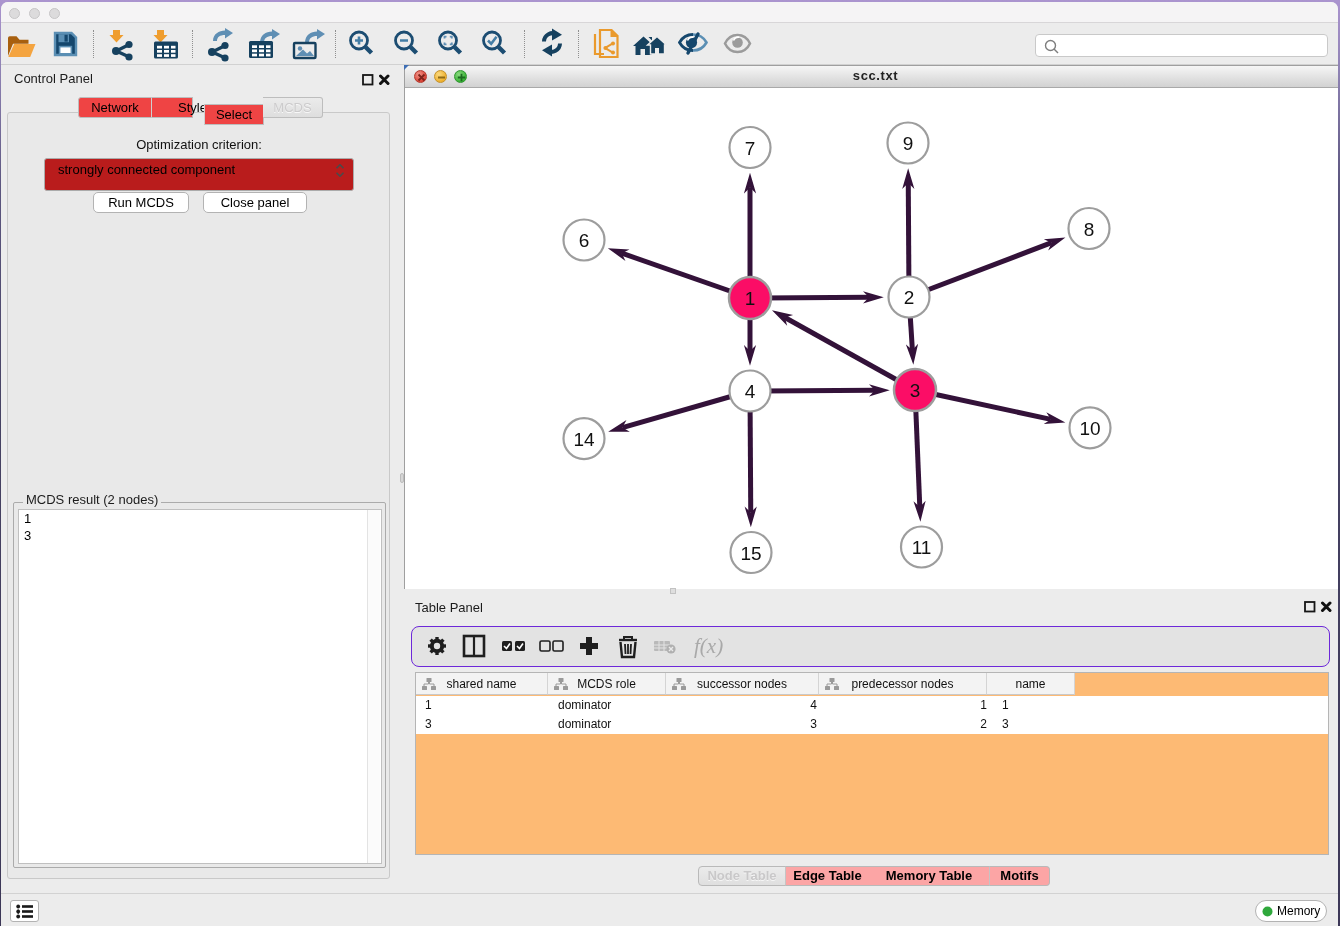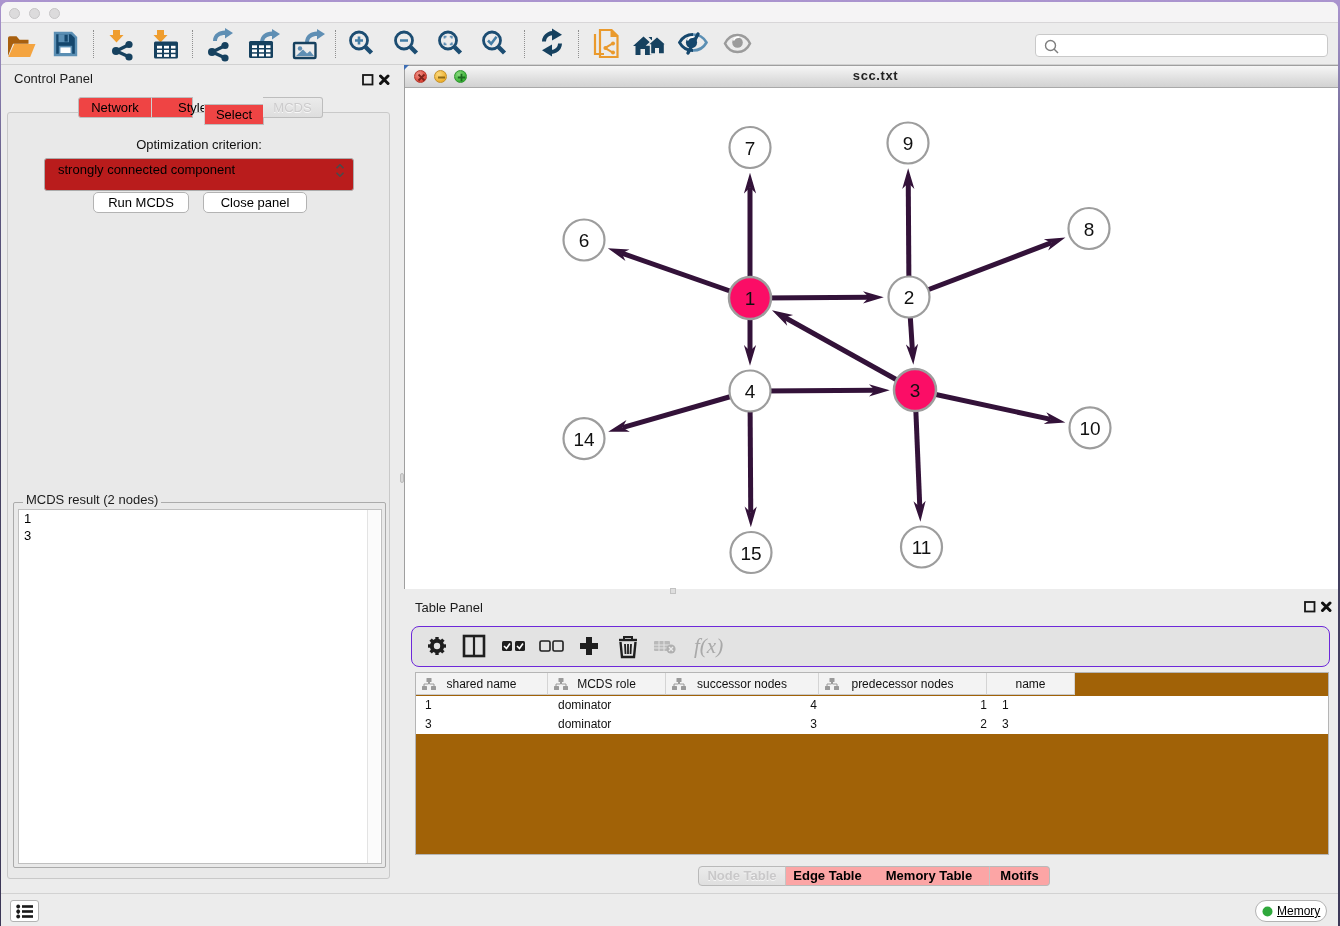--- a/index.html
+++ b/index.html
@@ -29,21 +29,21 @@
 
 
 .netframe { position:absolute; left:403px; top:63px; width:935px; height:524px; border:1px solid #9f9f9f; border-bottom:none; background:#fff; overflow:hidden; }
 .net-title { position:absolute; left:0; top:0; width:100%; height:22px; background:linear-gradient(180deg,#f6f6f6,#dcdcdc 70%,#d2d2d2); border-bottom:1px solid #a9a9a9; }
 .net-title-text { position:absolute; width:100%; text-align:center; top:2px; padding-left:8px; font-size:13px; font-weight:bold; letter-spacing:0.6px; color:#222; }
 .tlbtn { position:absolute; top:4px; width:13px; height:13px; border-radius:50%; }
 
 
 .tp-head-text { position:absolute; left:414px; top:598px; font-size:13px; color:#1c1c1c; }
 .tp-toolbar { position:absolute; left:410px; top:624px; width:919px; height:41px; background:#e3e3e3; border:1px solid #6d28d9; border-radius:8px; }
-.tviewport { position:absolute; left:414px; top:670px; width:914px; height:183px; background:#a16207; border:1px solid #b5b5b5; }
+.tviewport { position:absolute; left:414px; top:670px; width:914px; height:183px; background:#fdba74; border:1px solid #b5b5b5; }
 .thcell { position:absolute; top:0; height:22px; background:#f3f3f3; border-right:1px solid #d4d4d4; border-bottom:1px solid #c9c9c9; font-size:12px; text-align:center; line-height:22px; color:#111; }
 .trow { position:absolute; left:0; width:912px; height:19px; background:#fff; font-size:12px; color:#111; }
 .btab { position:absolute; top:864px; height:20px; background:#fca5a5; border:1px solid #b9b9b9; font-size:13px; font-weight:bold; text-align:center; line-height:18px; color:#000; }
 
 
 .statusbar { position:absolute; left:0; top:891px; width:1337px; height:33px; background:#ececec; border-top:1px solid #d2d2d2; }
 </style>
 </head>
 <body>
 <div class="window">
@@ -440,19 +440,19 @@
             <circle cx="2.2" cy="2.5" r="1.9"></circle>
             <circle cx="2.2" cy="7.5" r="1.9"></circle>
             <circle cx="2.2" cy="12.5" r="1.9"></circle>
             <rect x="6" y="1.2" width="11" height="2.6"></rect>
             <rect x="6" y="6.2" width="11" height="2.6"></rect>
             <rect x="6" y="11.2" width="11" height="2.6"></rect>
           </g>
           <path d="M2.2,2.5 L2.2,12.5" stroke="#1a1a1a" stroke-width="1" stroke-dasharray="1.5,1.5"></path>
         </svg>
     </div>
-    <div class="btn" style="left:1254px; top:6px; width:72px; height:22px; font-size:12px; line-height:20px; padding-left:21px; text-align:left; border-radius:11px;text-decoration:underline;">Memory
+    <div class="btn" style="left:1254px; top:6px; width:72px; height:22px; font-size:12px; line-height:20px; padding-left:21px; text-align:left; border-radius:11px;">Memory
       <svg width="11" height="11" viewBox="0 0 11 11" style="position:absolute;left:6px;top:5px;">
           <circle cx="5.5" cy="5.5" r="5" fill="#2fa83c"></circle>
         </svg>
     </div>
   </div>
 </div>
 
 </body></html>

